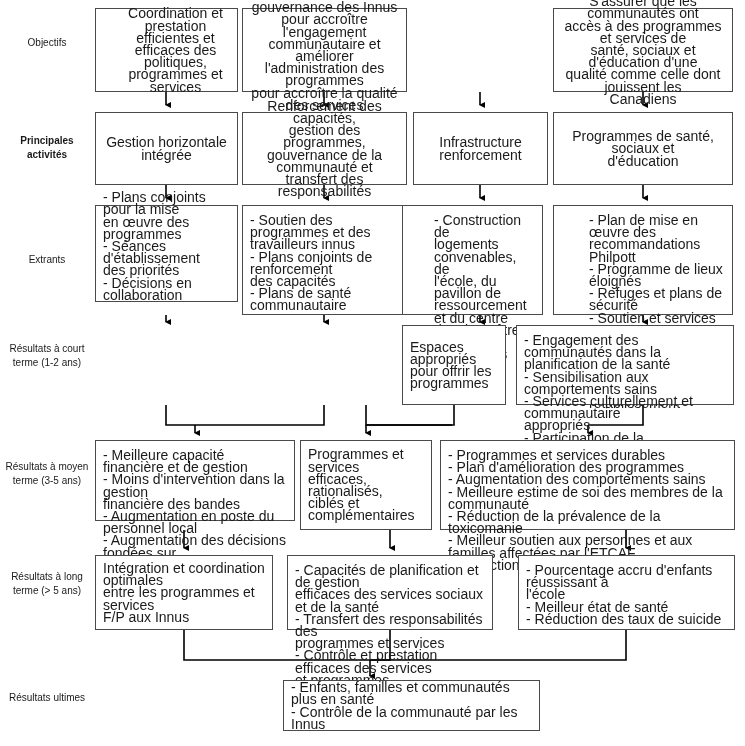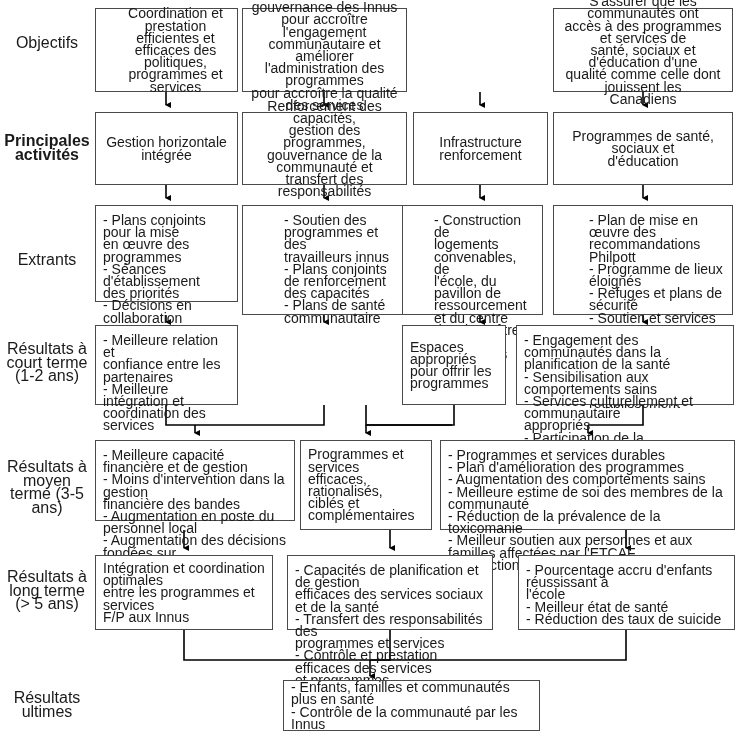--- a/index.html
+++ b/index.html
@@ -20,21 +20,21 @@
     position: absolute;
     left: 0;
     top: 0;
     width: 745px;
     height: 746px;
     pointer-events: none;
   }
   .row-label {
     position: absolute;
     text-align: center;
-    font-size: 16px;
+    font-size: 10px;
     line-height: 13.5px;
     color: #1a1a1a;
   }
   .node {
     position: absolute;
     box-sizing: border-box;
     border: 1px solid #4a4a4a;
     background: #ffffff;
     display: flex;
     align-items: center;
@@ -159,28 +159,28 @@
   </div>
   <div class="node center" style="left:413px; top:112px; width:135px; height:73px;">
     <span class="txt">Infrastructure
 renforcement</span>
   </div>
   <div class="node center" style="left:553px; top:112px; width:180px; height:73px;">
     <span class="txt">Programmes de santé, sociaux et
 d'éducation</span>
   </div>
 
-  <div class="node left top" style="left:95px; top:205px; width:143px; height:97px;">
+  <div class="node left top" style="left:95px; top:205px; width:143px; height:97px;align-items:flex-end;">
     <span class="txt">- Plans conjoints pour la mise
 en œuvre des programmes
 - Séances d'établissement
 des priorités
 - Décisions en collaboration</span>
   </div>
-  <div class="node left top" style="left:242px; top:205px; width:165px; height:110px;padding-left:34px;">
+  <div class="node left top" style="left:242px; top:205px; width:165px; height:110px;">
     <span class="txt">- Soutien des programmes et des
 travailleurs innus
 - Plans conjoints de renforcement
 des capacités
 - Plans de santé communautaire</span>
   </div>
   <div class="node left top" style="left:402px; top:205px; width:141px; height:110px;padding-left:24px;">
     <span class="txt">- Construction de
 logements convenables, de
 l'école, du pavillon de
@@ -193,27 +193,20 @@
     <span class="txt">- Plan de mise en œuvre des
 recommandations Philpott
 - Programme de lieux éloignés
 - Refuges et plans de sécurité
 - Soutien et services aux personnes et
 aux installations
 - Services de traitement et post-cure
 - Programmes de rétablissement</span>
   </div>
 
-  <div class="node left top" style="left:95px; top:325px; width:143px; height:80px;">
-    <span class="txt">- Meilleure relation et
-confiance entre les
-partenaires
-- Meilleure intégration et
-coordination des services</span>
-  </div>
   <div class="node left" style="left:402px; top:325px; width:104px; height:80px;">
     <span class="txt">Espaces appropriés
 pour offrir les
 programmes</span>
   </div>
   <div class="node left top" style="left:516px; top:325px; width:218px; height:80px;">
     <span class="txt">- Engagement des communautés dans la
 planification de la santé
 - Sensibilisation aux comportements sains
 - Services culturellement et communautaire

